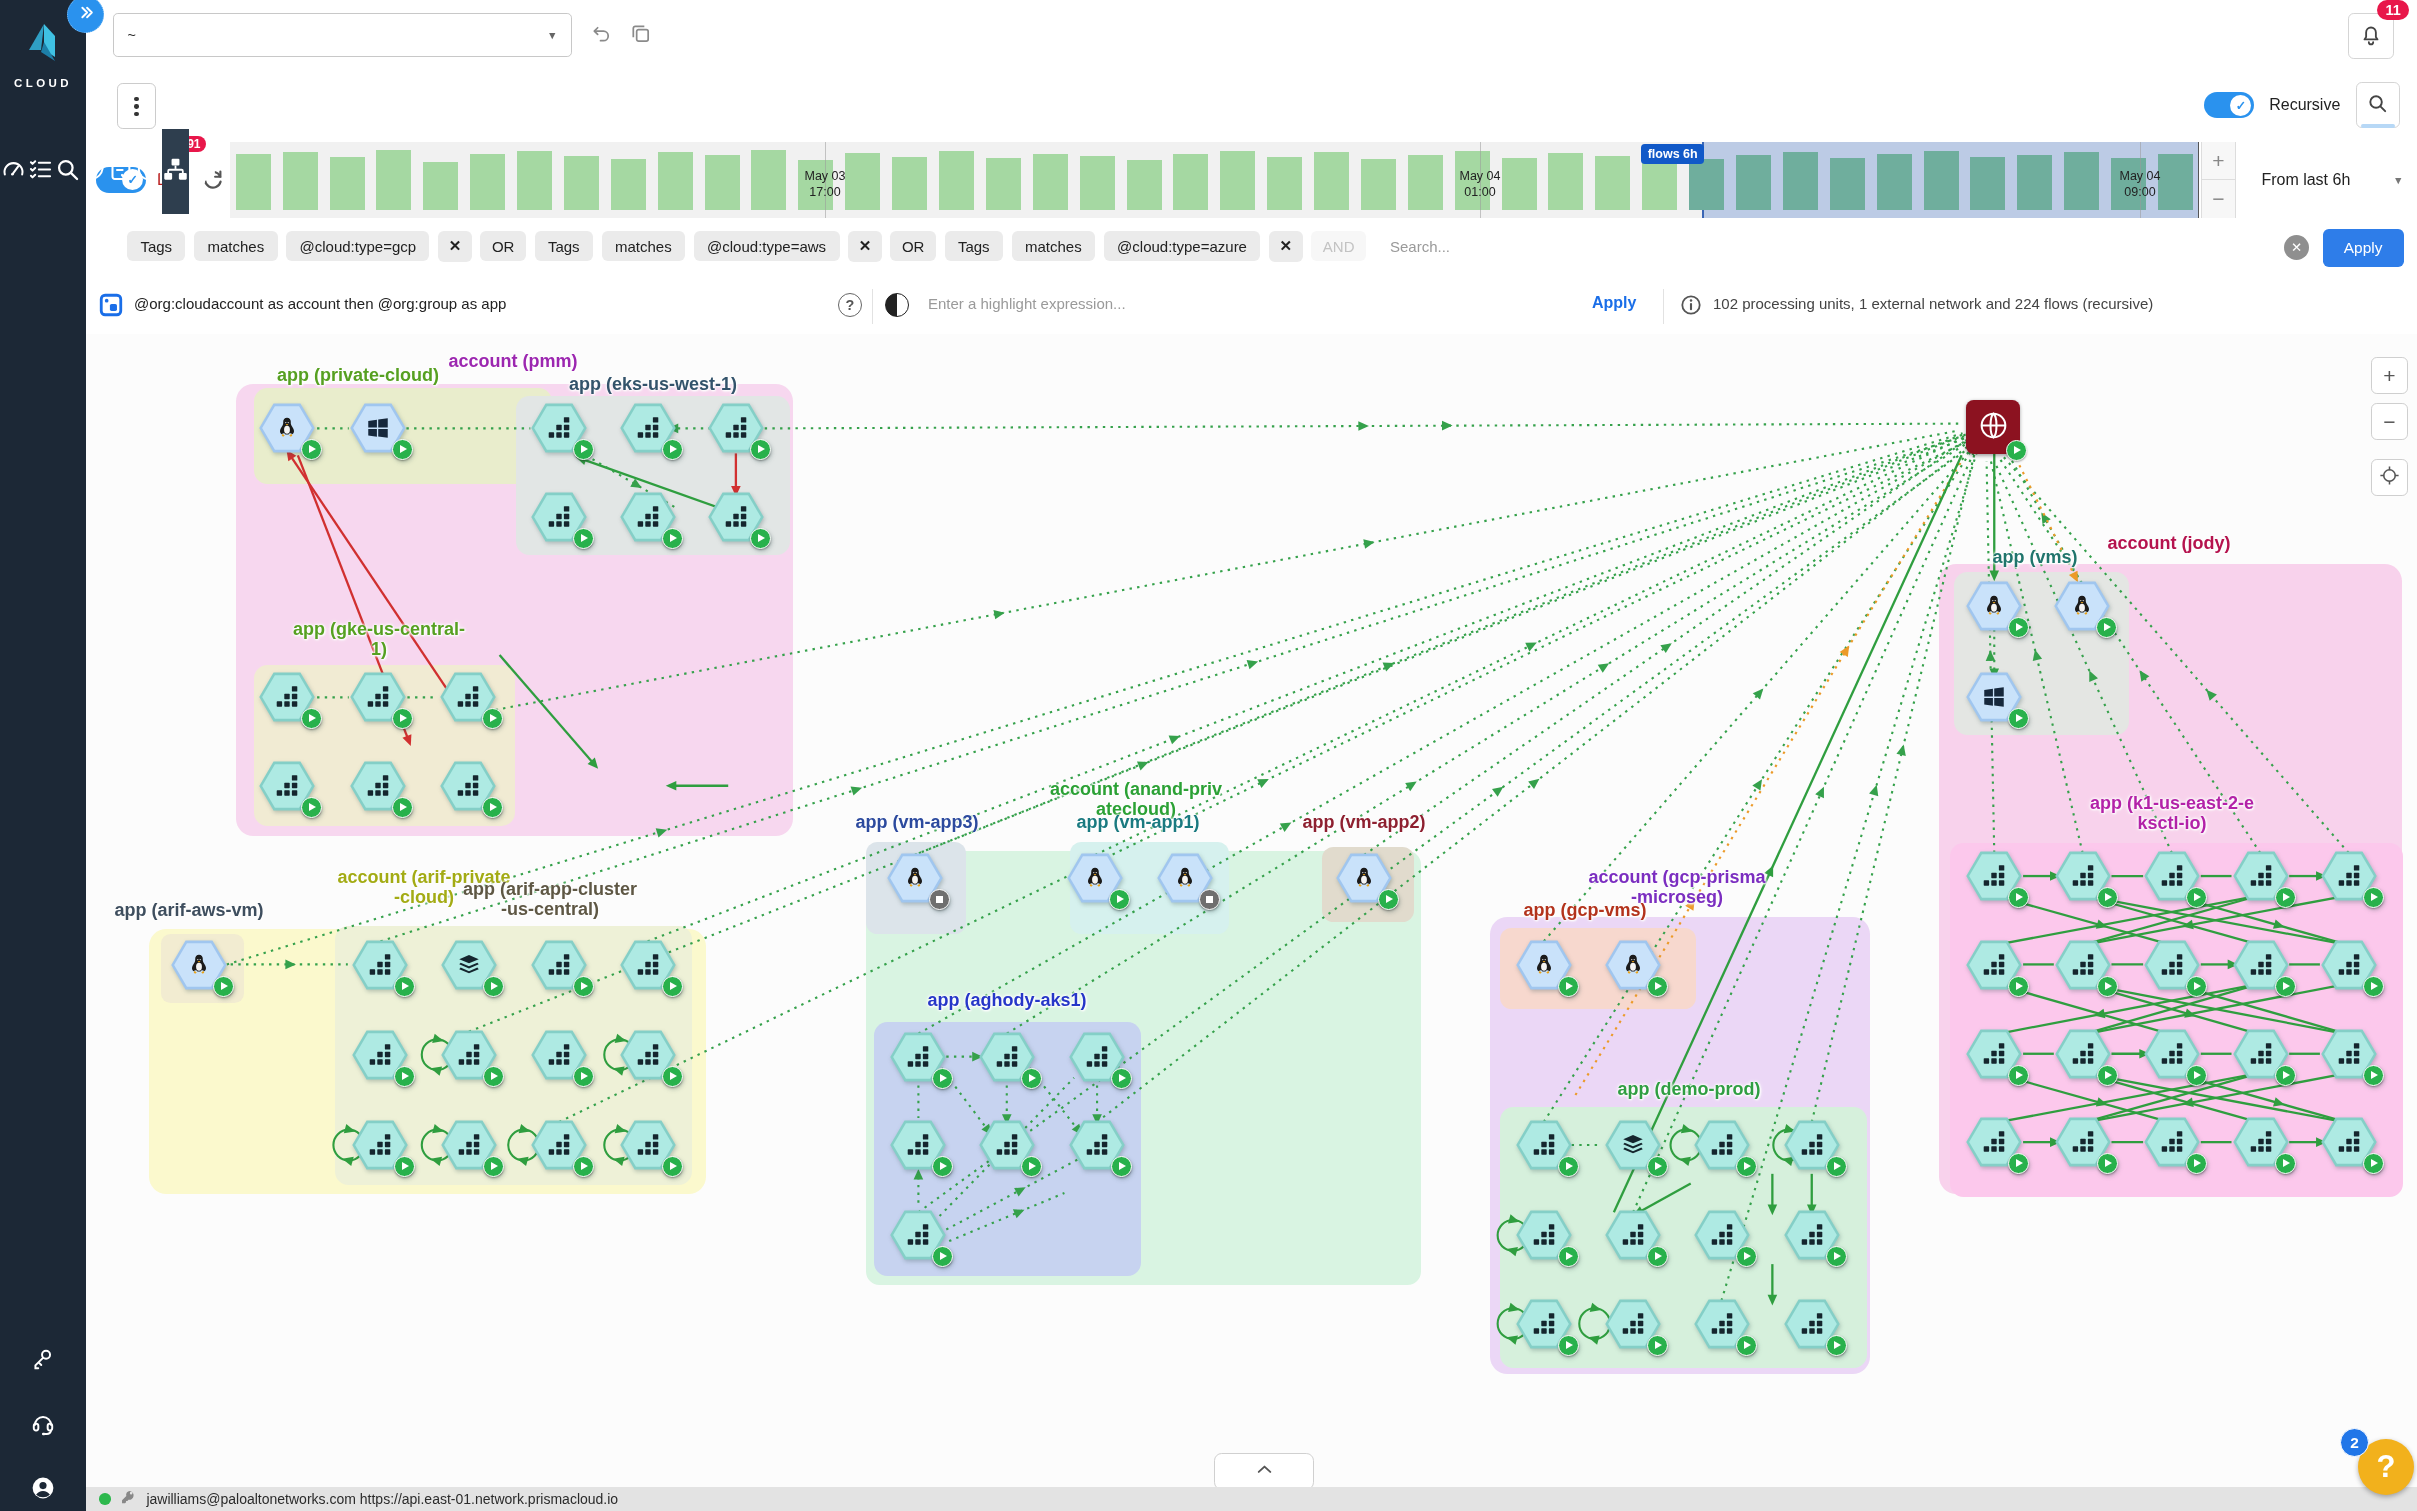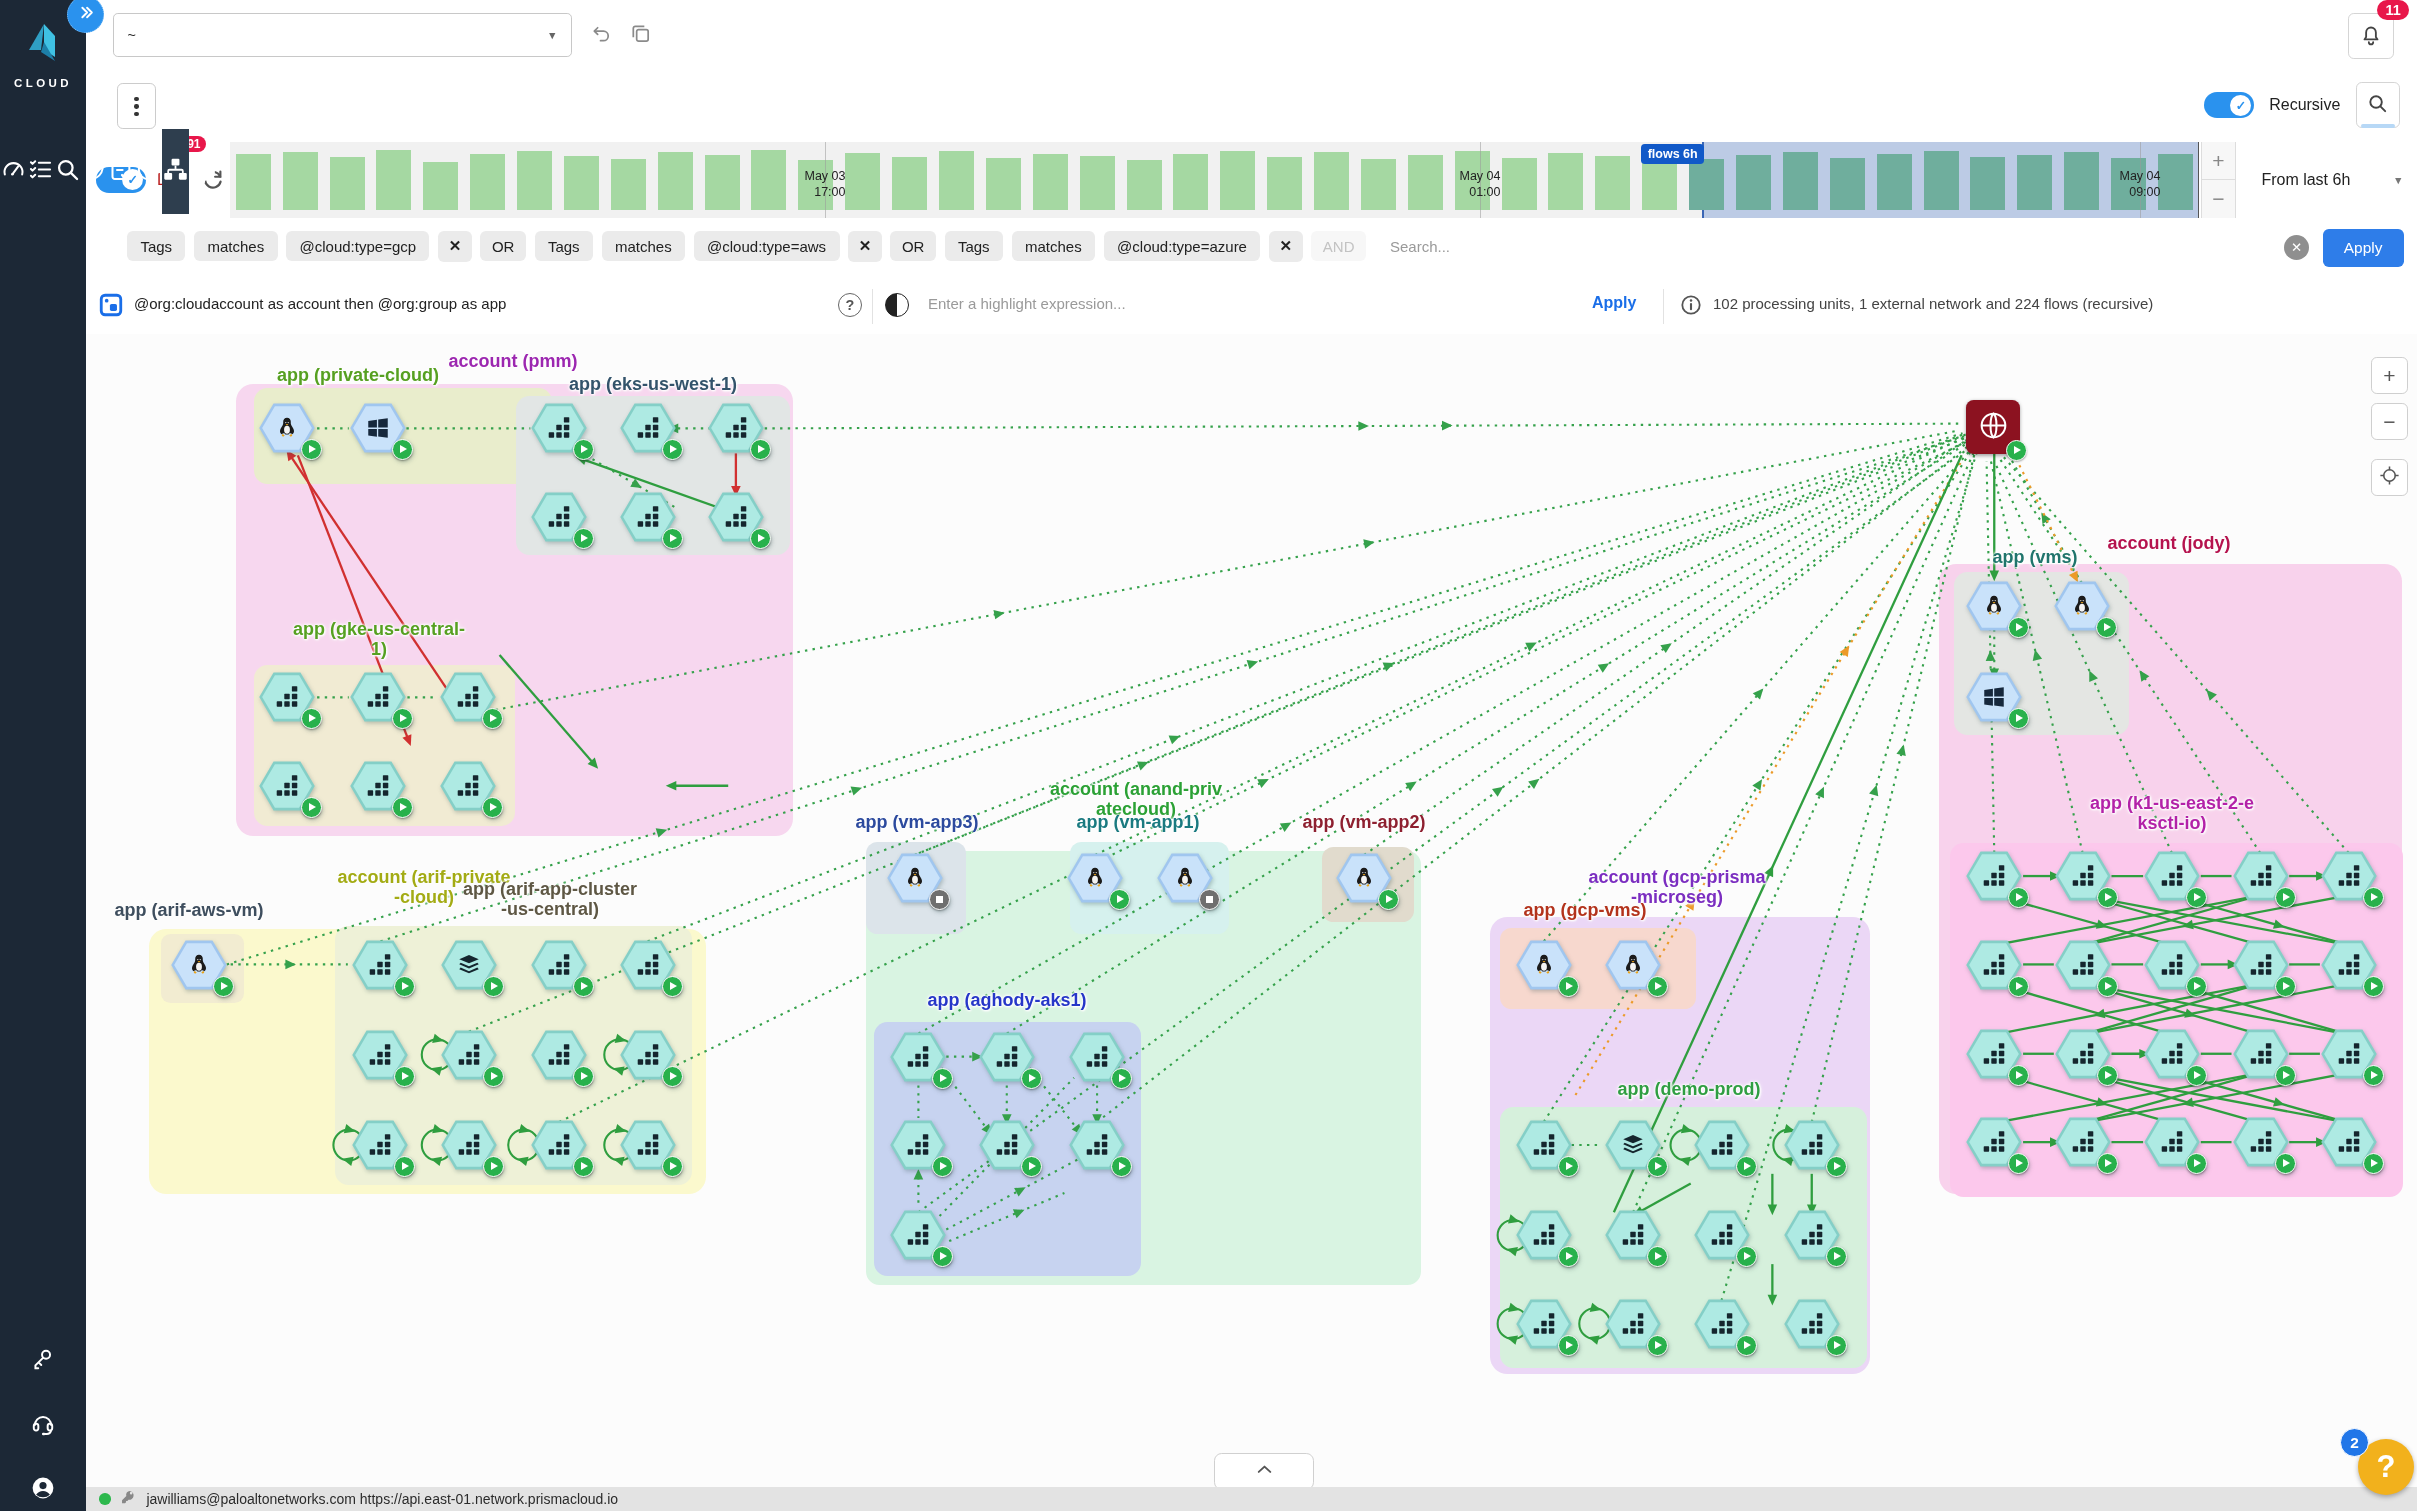--- a/index.html
+++ b/index.html
@@ -48,21 +48,21 @@
   .bar-timeline{top:142px;height:77px;}
   .live-wrap{position:absolute;left:9.6px;top:25px;display:flex;align-items:center;gap:11.5px;}
   .live-label{font-size:16px;color:#b91c1c;}
   .refresh-btn{position:absolute;left:113px;top:25px;width:27px;height:27px;cursor:pointer;}
   .tl-strip{position:absolute;left:144px;top:0;width:1969px;height:76px;background:#f1f1f1;overflow:hidden;}
   .tl-bar{position:absolute;bottom:7.7px;width:35px;background:#a5d8a2;}
   .tl-bar.sel{background:#6fae9d;}
   .tl-selection{position:absolute;top:0;bottom:0;background:rgba(130,160,215,.48);border-left:2.9px solid #3a66b5;border-right:1.9px solid #555;box-sizing:border-box;}
   .tl-tag{position:absolute;top:1.9px;background:#1159c8;color:#fff;font-size:12.5px;font-weight:bold;padding:3.8px 6.7px;border-radius:3.8px;line-height:1;z-index:4;}
   .tick-line{position:absolute;top:0;bottom:0;width:1px;background:#9a9a9a;opacity:.55;}
-  .tick-label{position:absolute;transform:translateX(-50%);text-align:right;font-size:12.5px;color:#222;line-height:1.25;z-index:3;}
+  .tick-label{position:absolute;transform:translateX(-50%);text-align:center;font-size:12.5px;color:#222;line-height:1.25;z-index:3;}
   .tl-zoom{position:absolute;left:2115px;top:0;width:33px;height:76px;background:#f7f7f7;border-left:1px solid #ddd;border-right:1px solid #ddd;}
   .tl-zoom .zb{height:37px;display:flex;align-items:center;justify-content:center;font-size:21px;color:#888;cursor:pointer;}
   .tl-zoom .zb:first-child{border-bottom:1px solid #ddd;}
   .range-select{position:absolute;left:2162px;top:0;right:0;height:76px;display:flex;align-items:center;padding:0 13.4px;font-size:16px;color:#222;cursor:pointer;}
   .range-caret{margin-left:auto;color:#777;font-size:10.6px;}
 
   
   .bar-filter{top:219px;height:58px;}
   .chips{position:absolute;left:41px;top:11.5px;display:flex;align-items:center;gap:8.6px;}
   .chip{background:#ebebeb;border-radius:5.8px;padding:6.7px 13.4px;font-size:15px;color:#222;white-space:nowrap;}

